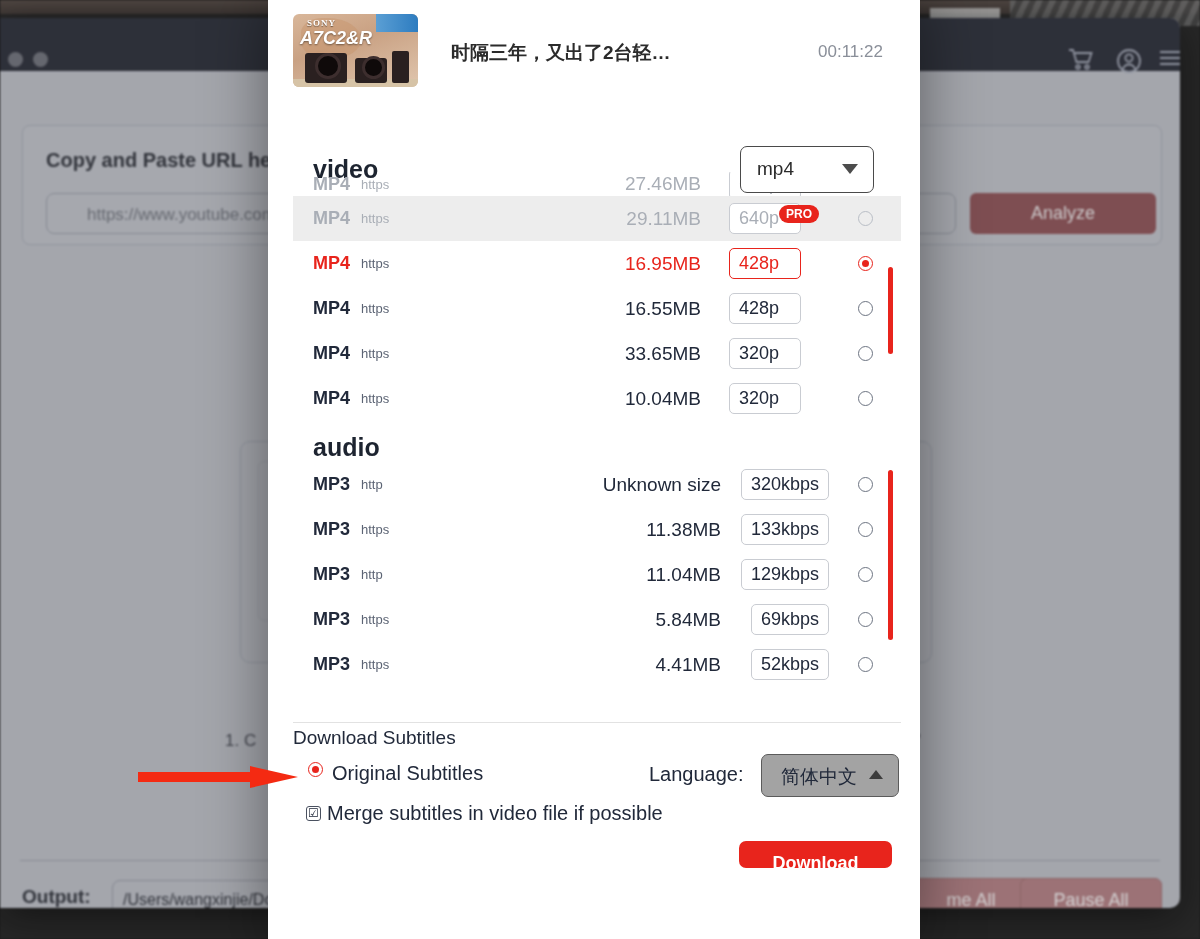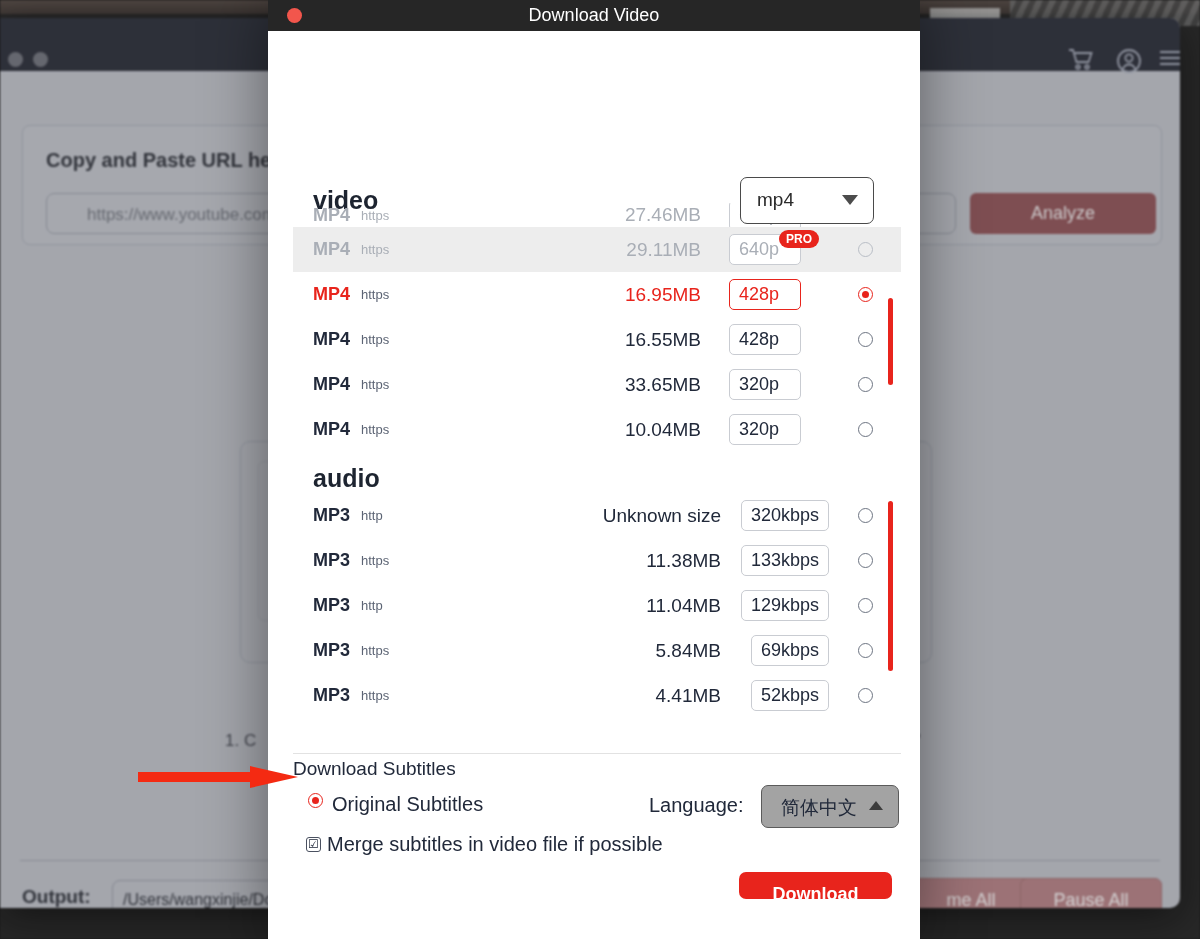--- a/index.html
+++ b/index.html
@@ -394,21 +394,21 @@
     position: absolute;
     left: 3px; top: 3px;
     width: 7px; height: 7px;
     border-radius: 50%;
     background: #e8241c;
   }
   .radio.dimmed { border-color: #b9bec6; }
 
   .pro-badge {
     position: absolute;
-    right: 82px; top: 3px;
+    right: 82px; top: 9px;
     background: #e8241c;
     color: #fff;
     font-size: 12px;
     font-weight: bold;
     padding: 2px 7px;
     border-radius: 9px;
     z-index: 3;
   }
 
   
@@ -584,27 +584,39 @@
       <div class="bg-hr"></div>
       <div class="bg-output-label">Output:</div>
       <div class="bg-output-field">/Users/wangxinjie/Downloads</div>
       <div class="bg-btn-pill bg-resume">me All</div>
       <div class="bg-btn-pill bg-pause">Pause All</div>
     </div>
   </div>
 
   <div class="modal">
 
-    <div class="modal-titlebar">
-      <div class="close-dot"></div>
-      <div class="modal-title">Download Video</div>
-    </div>
 
     <div class="modal-body">
 
+      <div class="vid-head">
+        <div class="thumb">
+          <div class="thumb-sky"></div>
+          <div class="thumb-blob"></div>
+          <div class="thumb-sand"></div>
+          <div class="cam c1"></div>
+          <div class="cam c2"></div>
+          <div class="cam c3"></div>
+          <div class="lens l1"></div>
+          <div class="lens l2"></div>
+          <div class="thumb-sony">SONY</div>
+          <div class="thumb-model">A7C2&amp;R</div>
+        </div>
+        <div class="vid-title">时隔三年，又出了2台轻…</div>
+        <div class="vid-dur">00:11:22</div>
+      </div>
 
       <div class="sec-label sec-video">video</div>
       <div class="sec-label sec-audio">audio</div>
 
       <div class="fmt-select">
         <span class="val">mp4</span>
         <span class="caret"></span>
       </div>
 
       <div class="rows rows-video" id="rows-video">

